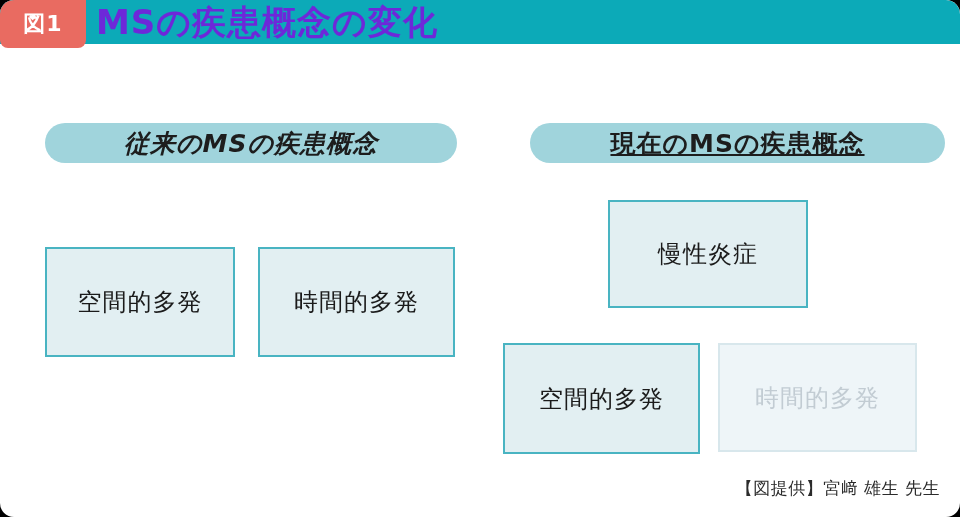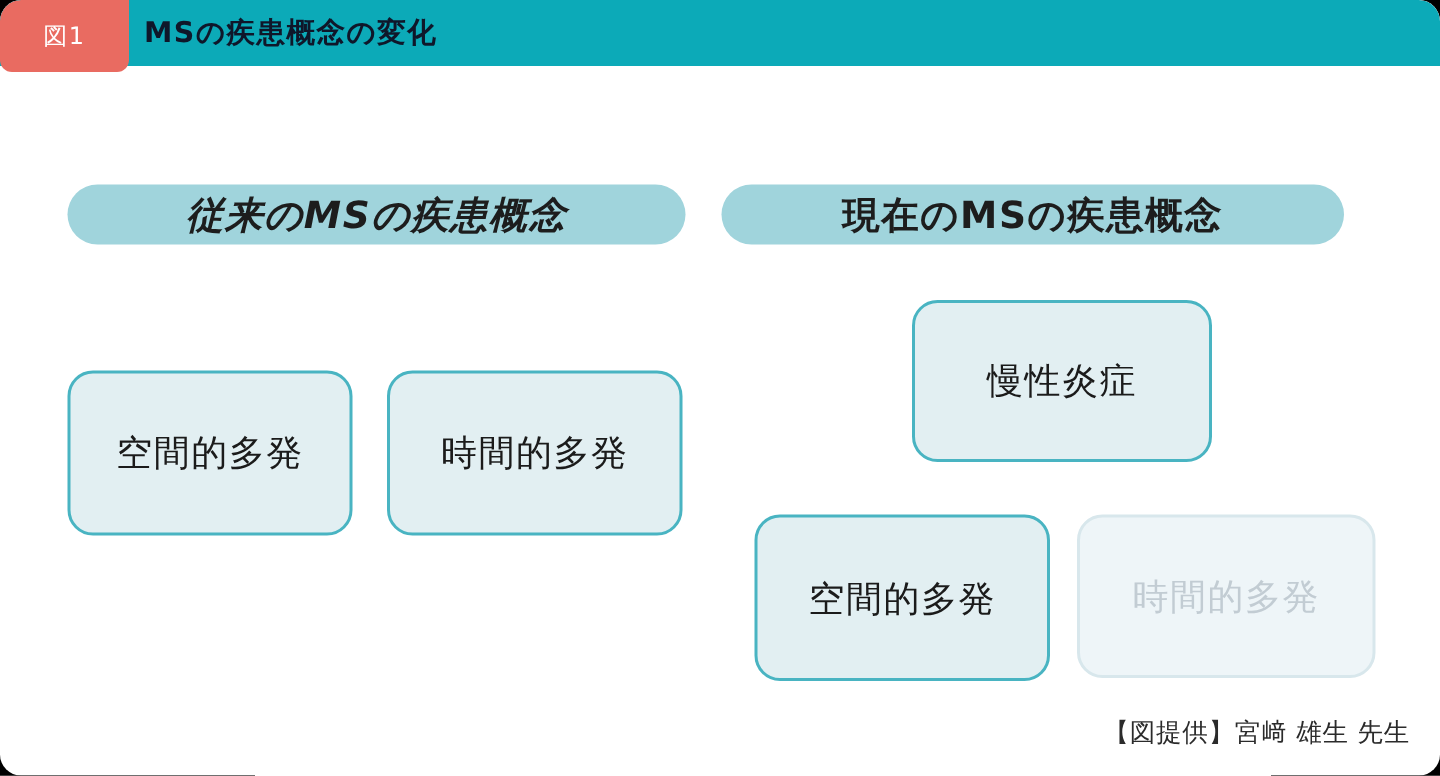--- a/index.html
+++ b/index.html
@@ -28,60 +28,60 @@
     border-radius: 14px 14px 0 0;
   }
   .badge {
     position: absolute;
     left: 0; top: 0;
     width: 86px;
     height: 48px;
     background: #e96b61;
     border-radius: 14px 0 8px 8px;
     color: #ffffff;
-    font-weight: normal;
-    font-size: 16px;
+    font-weight: bold;
+    font-size: 22px;
     display: flex;
     align-items: center;
     justify-content: center;
     z-index: 2;
     letter-spacing: 1px;
   }
   .title {
     position: absolute;
     left: 96px;
     top: 0;
     height: 58px;
     line-height: 44px;
-    color: #0f172a;
+    color: #6d28d9;
     font-weight: bold;
-    font-size: 19px;
+    font-size: 34px;
     letter-spacing: 1px;
   }
   .pill {
     position: absolute;
     top: 123px;
     height: 40px;
     background: #a0d4dc;
     border-radius: 21px;
     display: flex;
     align-items: center;
     justify-content: center;
     font-size: 25px;
     font-weight: bold;
     color: #1d1d1d;
     letter-spacing: 1px;
   }
   .pill-left  { left: 45px;  width: 412px; font-style: italic; }
-  .pill-right { left: 481px; width: 415px; }
+  .pill-right { left: 530px; width: 415px; text-decoration: underline; }
   .box {
     position: absolute;
     background: #e2eff2;
     border: 2px solid #49b4c2;
-    border-radius: 17px;
+    border-radius: 0;
     display: flex;
     align-items: center;
     justify-content: center;
     font-size: 24px;
     font-weight: 500;
     color: #1b1b1b;
     box-sizing: border-box;
     letter-spacing: 1px;
   }
   .box-l1 { left: 45px;  top: 247px; width: 190px; height: 110px; }

